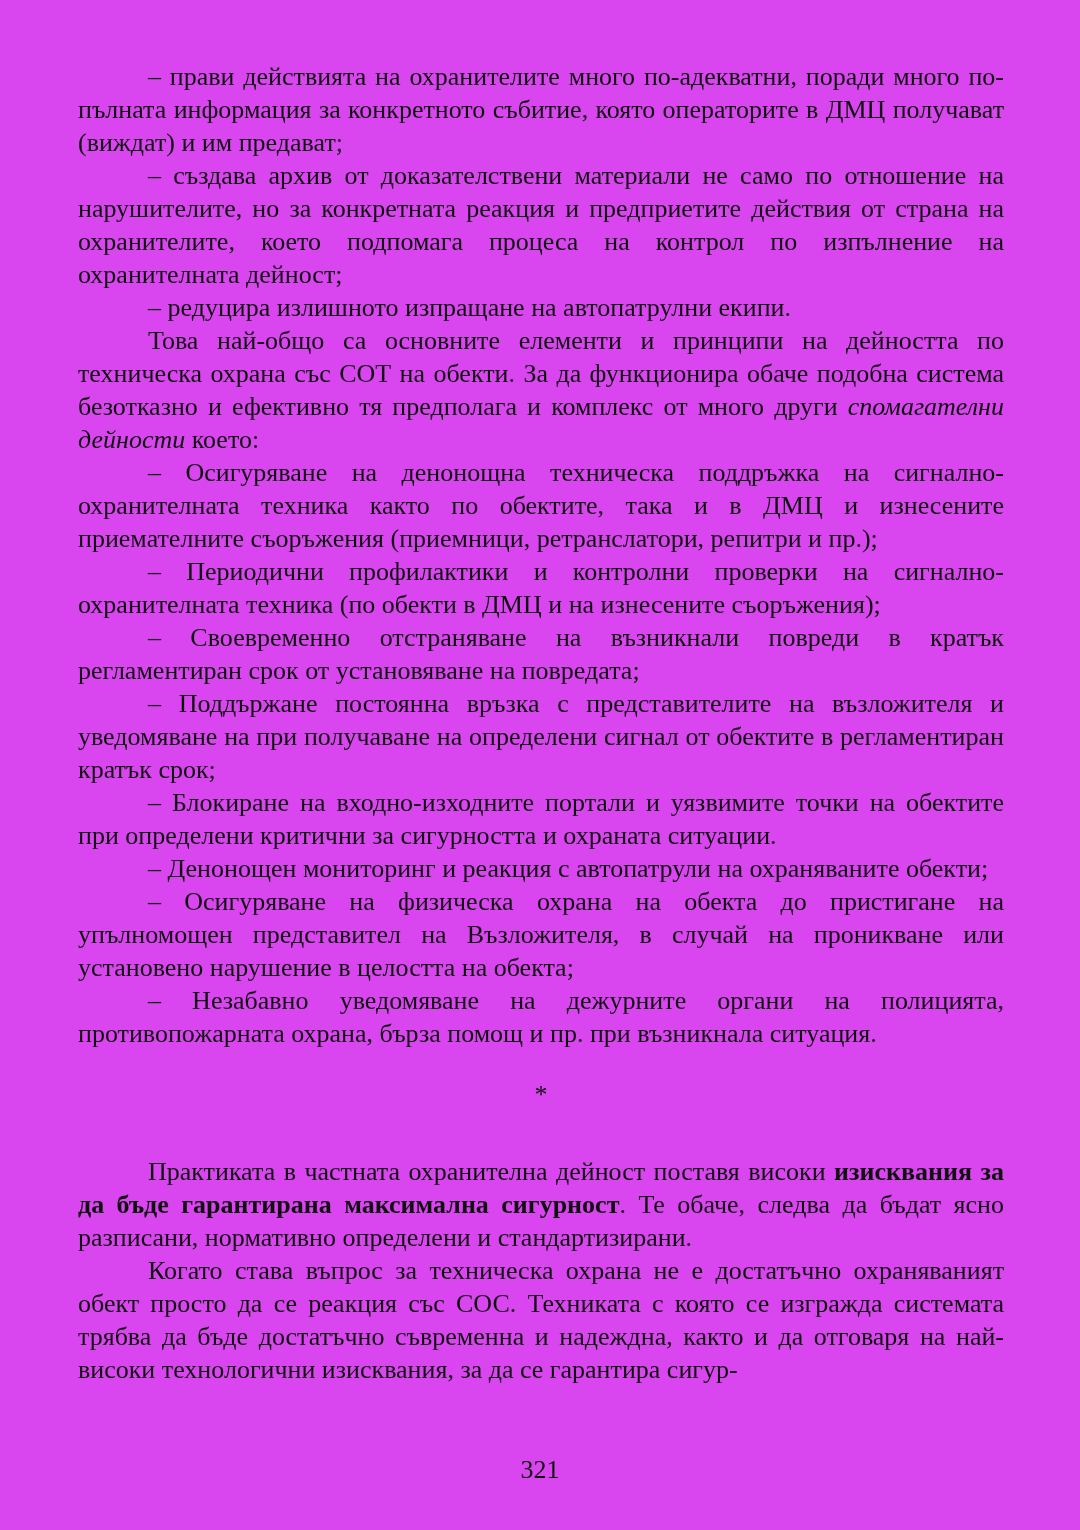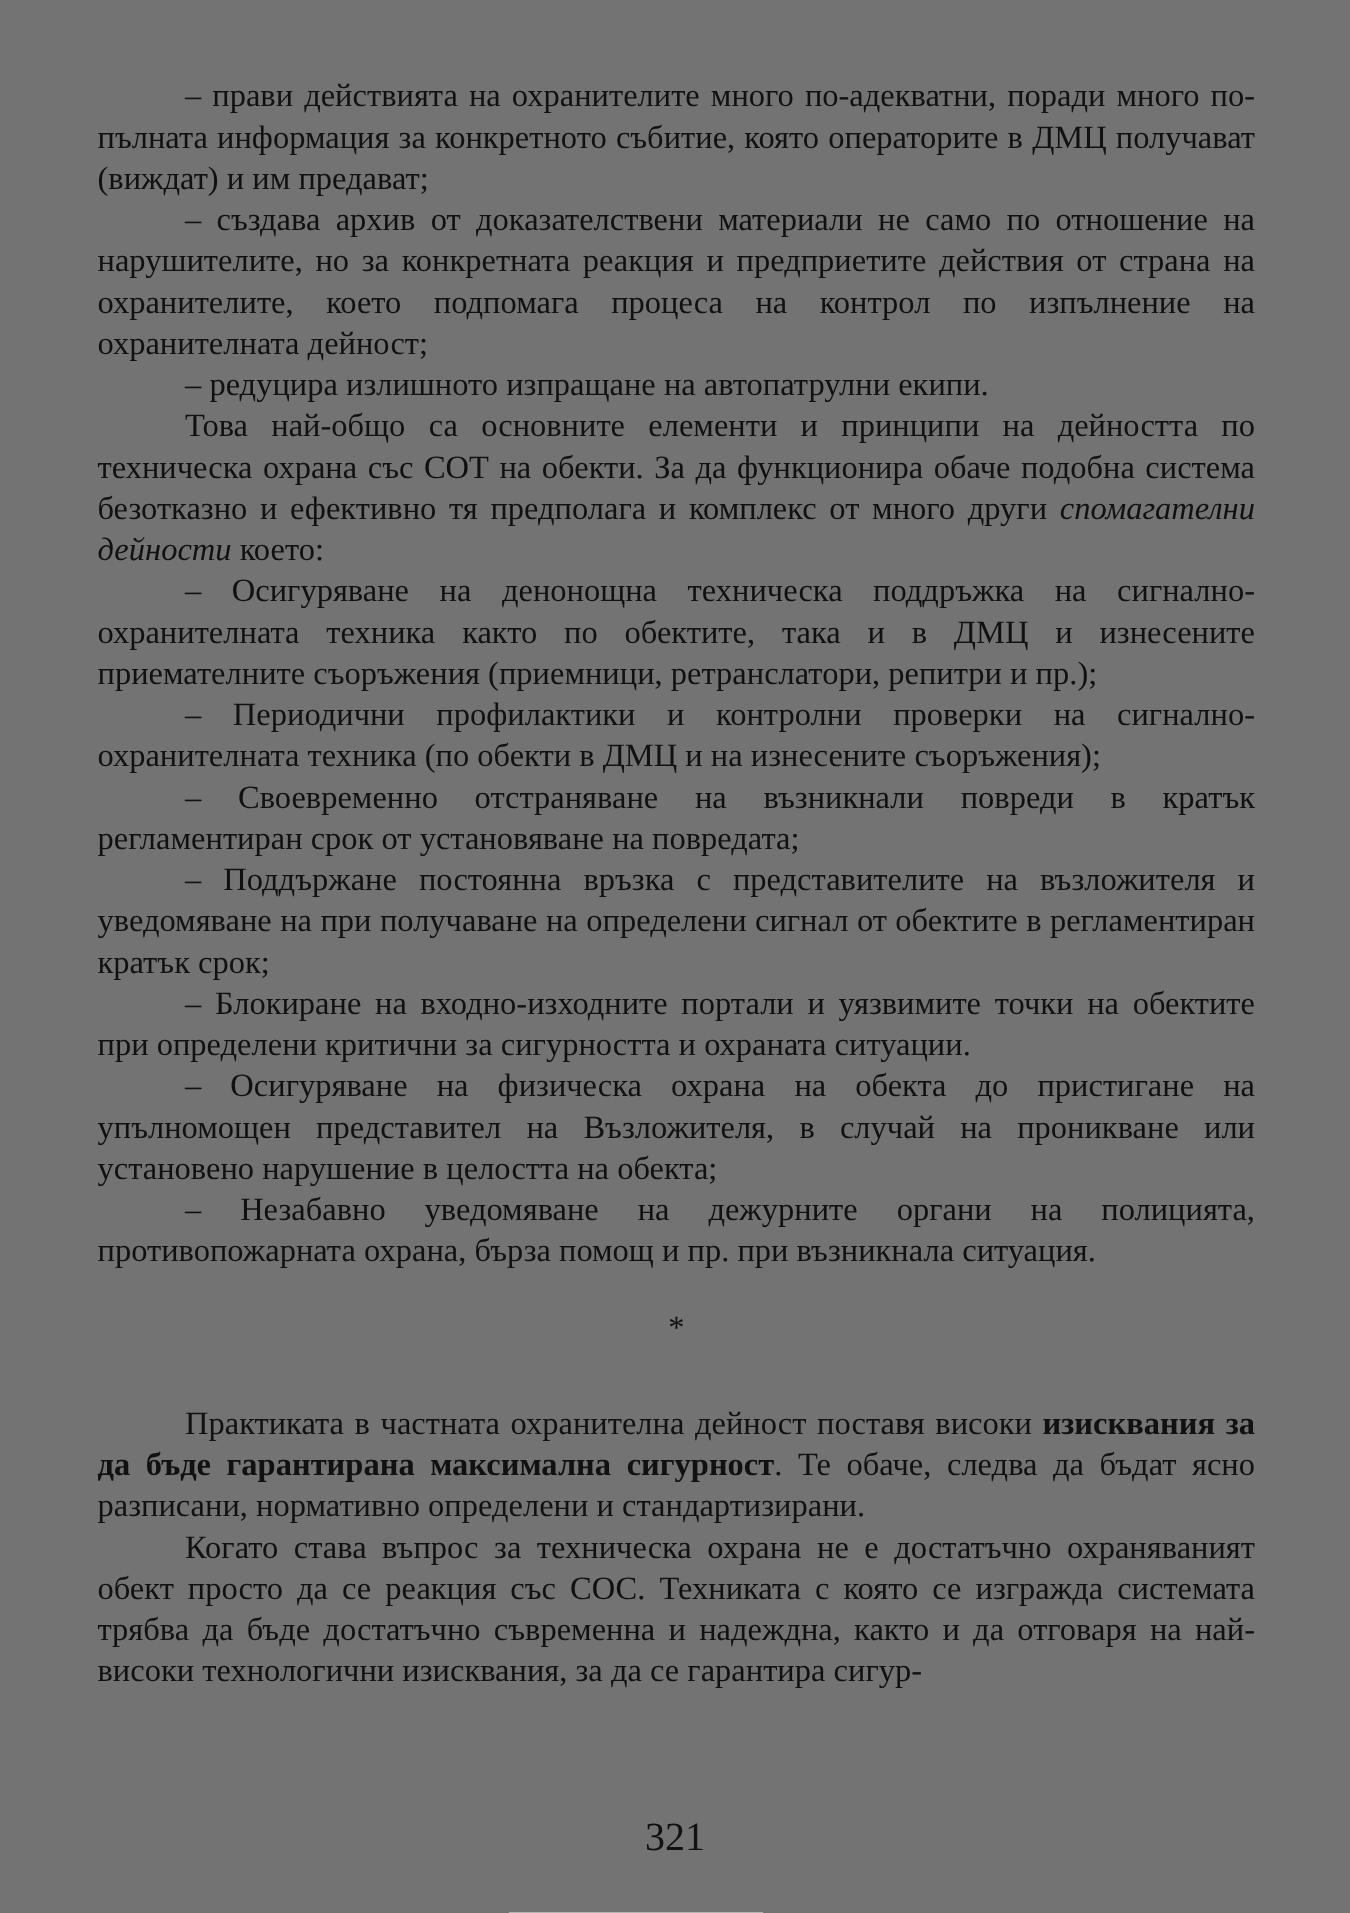--- a/index.html
+++ b/index.html
@@ -5,21 +5,21 @@
     html, body {
       margin: 0;
       padding: 0;
       background: #e8e8e8;
     }
     .page {
       position: relative;
       width: 1080px;
       height: 1530px;
       margin: 0 auto;
-      background: #737373;
+      background: #d946ef;
       color: #111111;
       font-family: "Liberation Serif", "DejaVu Serif", serif;
       font-size: 26px;
       line-height: 33px;
       box-sizing: border-box;
       padding: 60px 76px 0 78px;
       overflow: hidden;
     }
     .text-block p {
       margin: 0;
@@ -33,21 +33,21 @@
       font-size: 26px;
     }
     .italic { font-style: italic; }
     .bold { font-weight: bold; }
     .page-number {
       position: absolute;
       left: 0;
       right: 0;
       bottom: 44px;
       text-align: center;
-      font-size: 32px;
+      font-size: 26px;
     }
   </style>
 </head>
 <body>
 
 <div class="page">
   <div class="text-block">
 
     <p>– прави действията на охранителите много по-адекватни, поради много по-пълната информация за конкретното събитие, която операторите в ДМЦ получават (виждат) и им предават;</p>
 
@@ -62,20 +62,21 @@
     <p>– Осигуряване на денонощна техническа поддръжка на сигнално-охранителната техника както по обектите, така и в ДМЦ и изнесените приемателните съоръжения (приемници, ретранслатори, репитри и пр.);</p>
 
     <p>– Периодични профилактики и контролни проверки на сигнално-охранителната техника (по обекти в ДМЦ и на изнесените съоръжения);</p>
 
     <p>– Своевременно отстраняване на възникнали повреди в кратък регламентиран срок от установяване на повредата;</p>
 
     <p>– Поддържане постоянна връзка с представителите на възложителя и уведомяване на при получаване на определени сигнал от обектите в регламентиран кратък срок;</p>
 
     <p>– Блокиране на входно-изходните портали и уязвимите точки на обектите при определени критични за сигурността и охраната ситуации.</p>
 
+    <p>– Денонощен мониторинг и реакция с автопатрули на охраняваните обекти;</p>
 
     <p>– Осигуряване на физическа охрана на обекта до пристигане на упълномощен представител на Възложителя, в случай на проникване или установено нарушение в целостта на обекта;</p>
 
     <p>– Незабавно уведомяване на дежурните органи на полицията, противопожарната охрана, бърза помощ и пр. при възникнала ситуация.</p>
 
     <div class="separator">*</div>
 
     <p>
       <span>Практиката в частната охранителна дейност поставя високи </span><span class="bold">изисквания за да бъде гарантирана максимална сигурност</span><span>. Те обаче, следва да бъдат ясно разписани, нормативно определени и стандартизирани.</span>
     </p>

